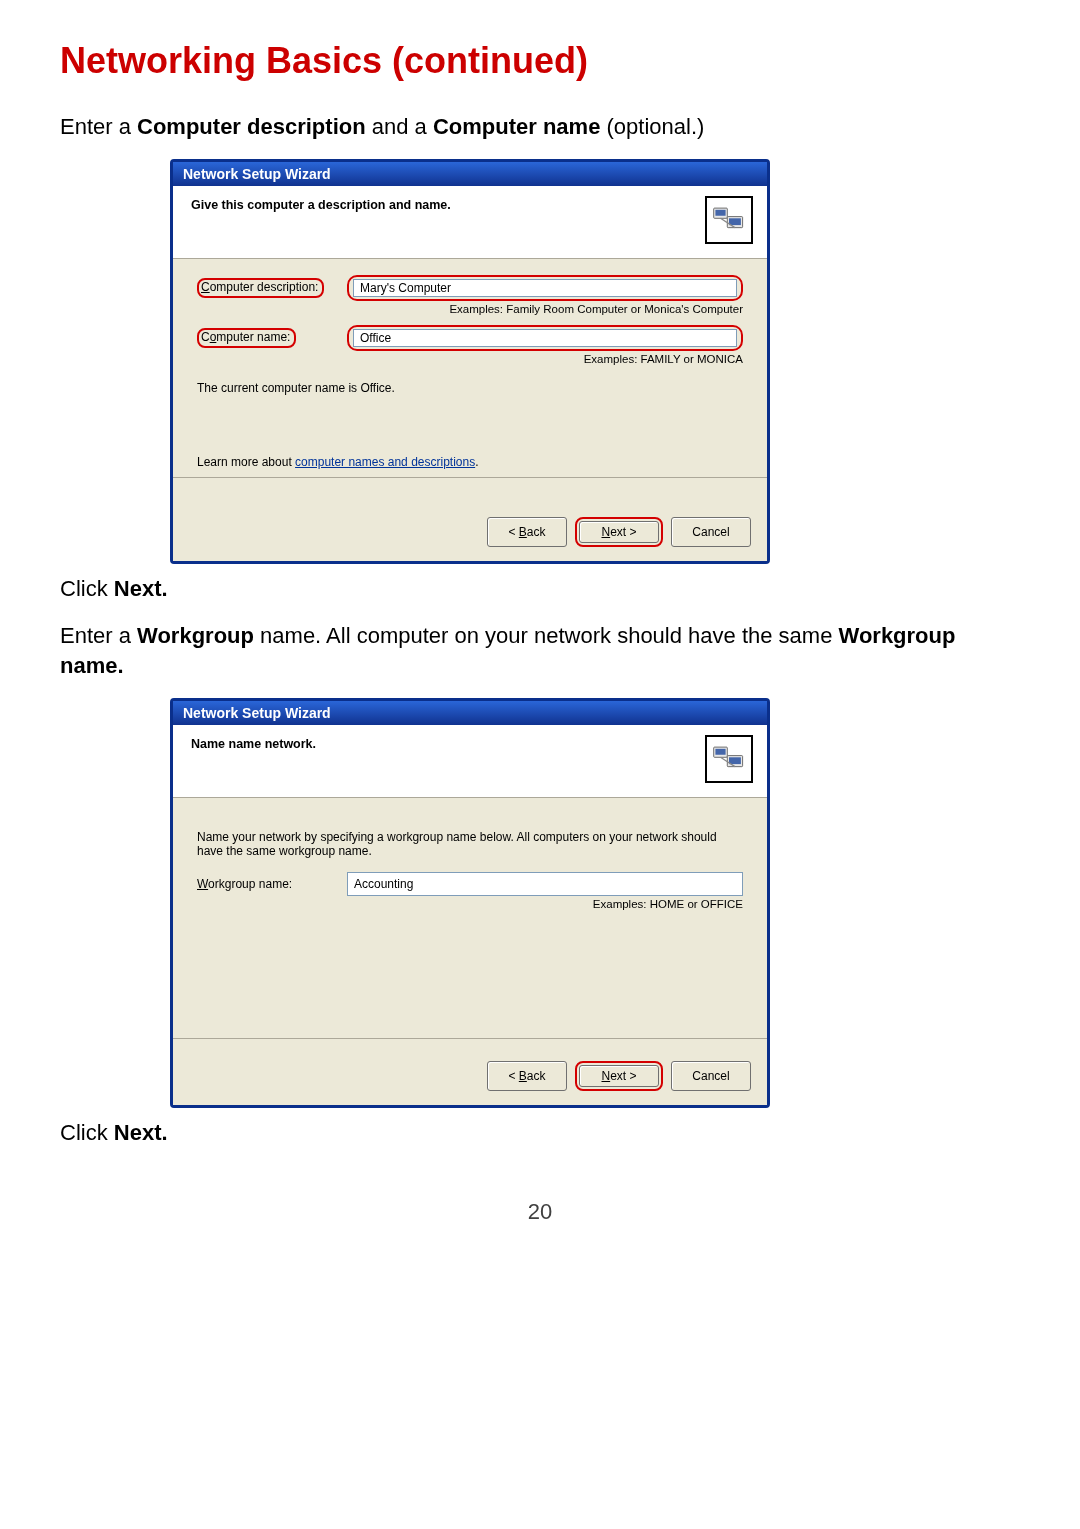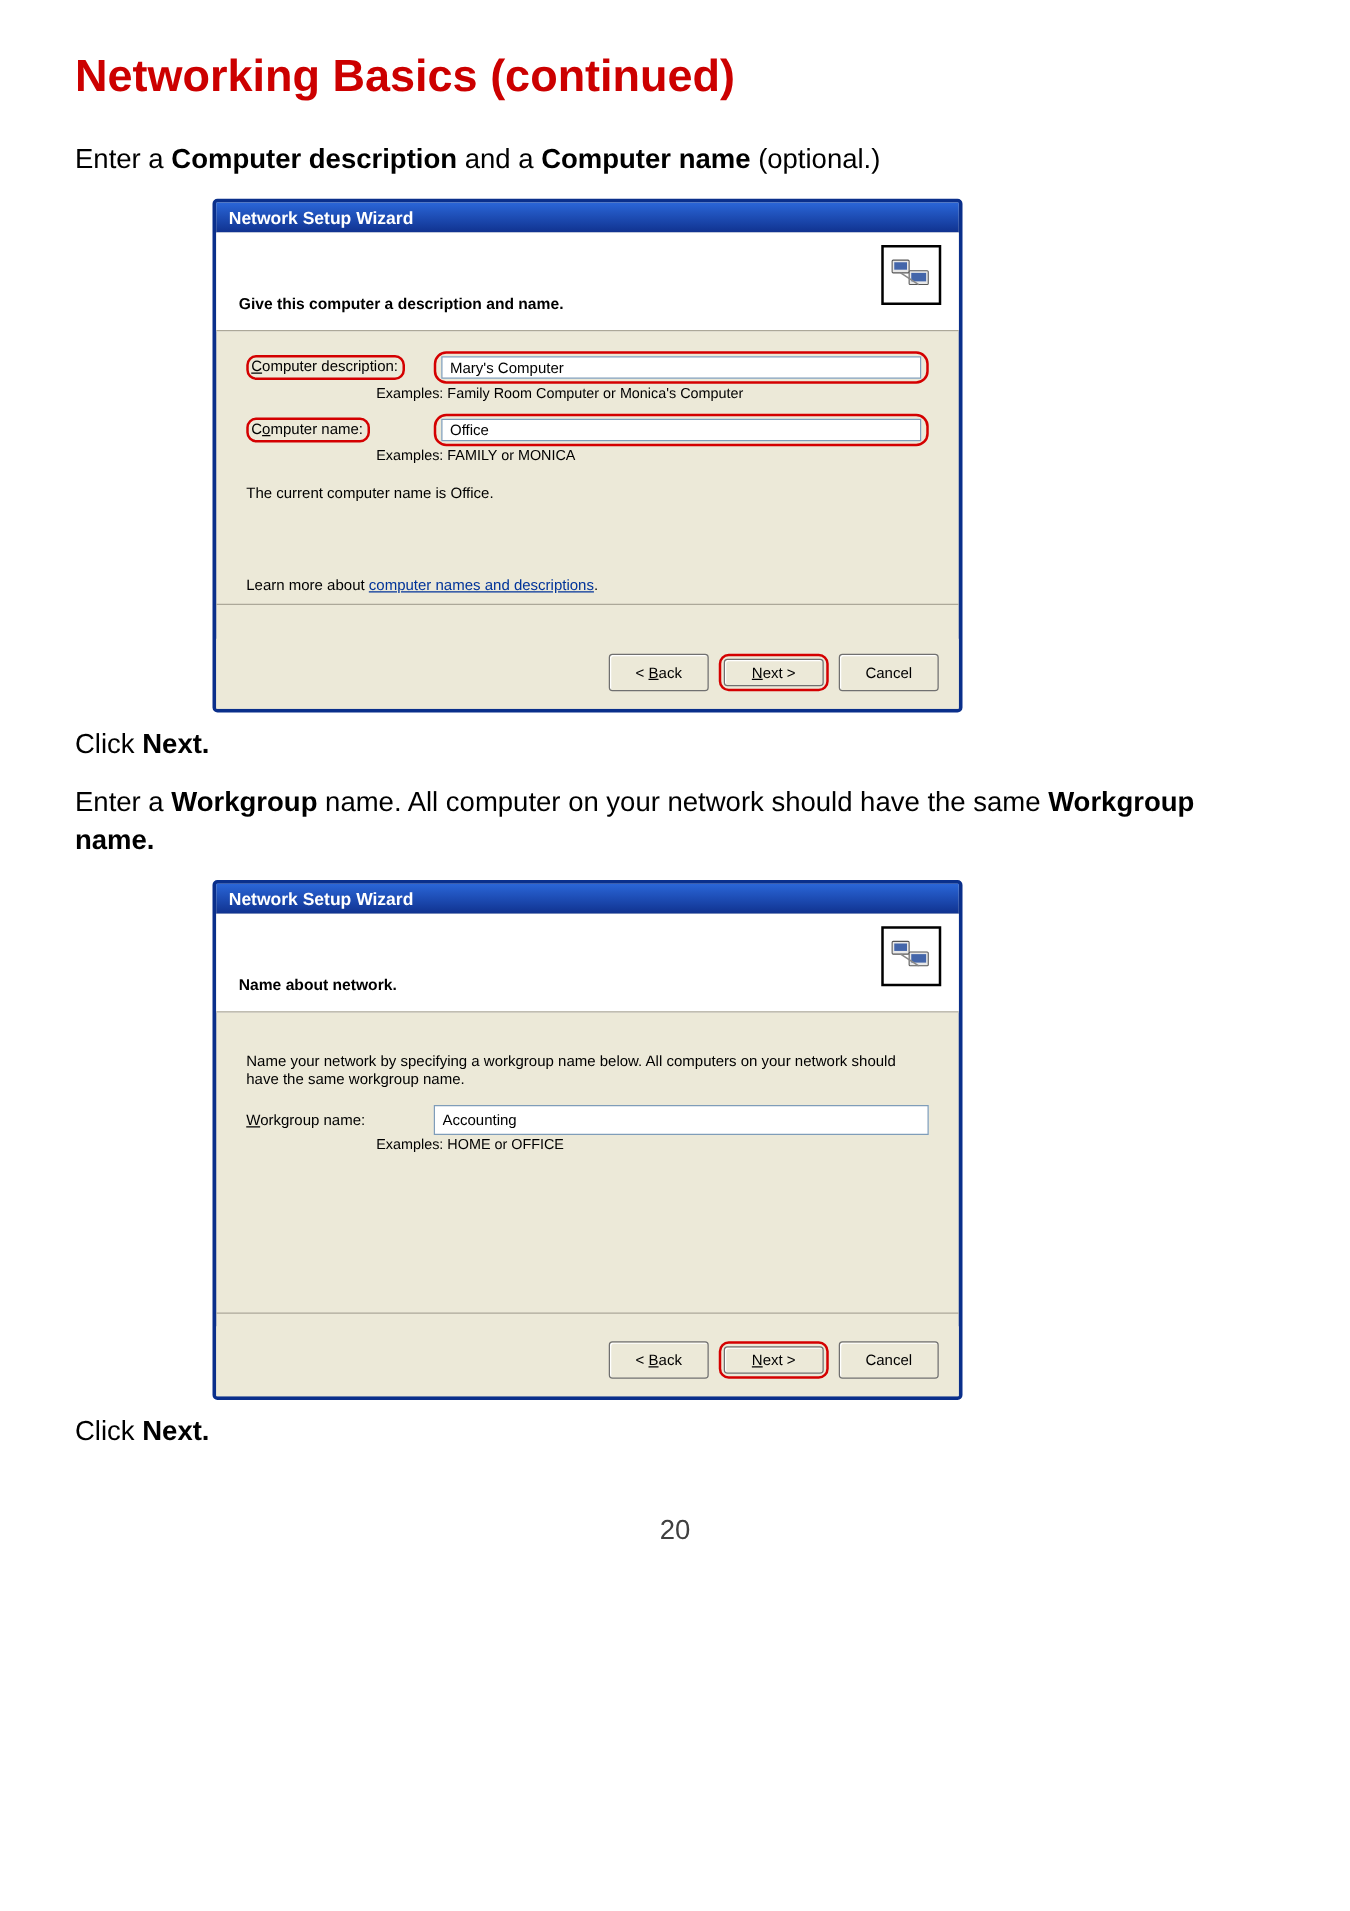--- a/index.html
+++ b/index.html
@@ -45,21 +45,20 @@
     padding: 10px 14px 14px 18px;
     display: flex;
     justify-content: space-between;
     align-items: flex-start;
     border-bottom: 1px solid #aca899;
   }
   .header-area .headtext {
     font-weight: bold;
     font-size: 12.5px;
     padding-top: 2px;
-    margin-top: 38px;
   }
   .header-icon {
     width: 44px;
     height: 44px;
     border: 2px solid #000;
     background: #fff;
     display:flex;
     align-items:center;
     justify-content:center;
   }
@@ -94,24 +93,25 @@
     display: inline-block;
   }
   .highlight-field-wrap {
     border: 2.5px solid #d40000;
     border-radius: 10px;
     padding: 2px 4px;
     flex: 1;
   }
   .highlight-field-wrap .textbox { border:1px solid #7f9db9; width:100%; box-sizing:border-box; }
   .example {
-    margin-left: 104px;
+    margin-left: 61px;
     font-size: 11.5px;
     color: #000;
     margin-bottom: 10px;
+    text-align: right;
   }
   .info-line { font-size: 12px; margin-top: 16px; }
   .learn-line { font-size: 12px; margin-top: 60px; }
   .link { color: #003399; text-decoration: underline; cursor: pointer; }
   .sep {
     border-top: 1px solid #aca899;
     margin: 8px -24px 0 -24px;
   }
   .button-row {
     display: flex;
@@ -217,21 +217,21 @@
 </p>
 
 <p class="body-text">
   <span>Enter a </span><strong>Workgroup</strong><span> name. All computer on your network should have the same </span><strong>Workgroup name.</strong>
 </p>
 
 <div class="window instruction2">
   <div class="titlebar">Network Setup Wizard</div>
 
   <div class="header-area">
-    <div class="headtext">Name about network.</div>
+    <div class="headtext">Name name network.</div>
     <div class="header-icon">
       <svg viewBox="0 0 40 40">
         <rect x="2" y="6" width="16" height="12" rx="1" fill="#e8e8e8" stroke="#555"></rect>
         <rect x="4" y="8" width="12" height="7" fill="#4466aa"></rect>
         <rect x="18" y="16" width="18" height="13" rx="1" fill="#e8e8e8" stroke="#555"></rect>
         <rect x="20" y="18" width="14" height="8" fill="#4466aa"></rect>
         <line x1="10" y1="18" x2="27" y2="29" stroke="#888" stroke-width="1.5"></line>
       </svg>
     </div>
   </div>

